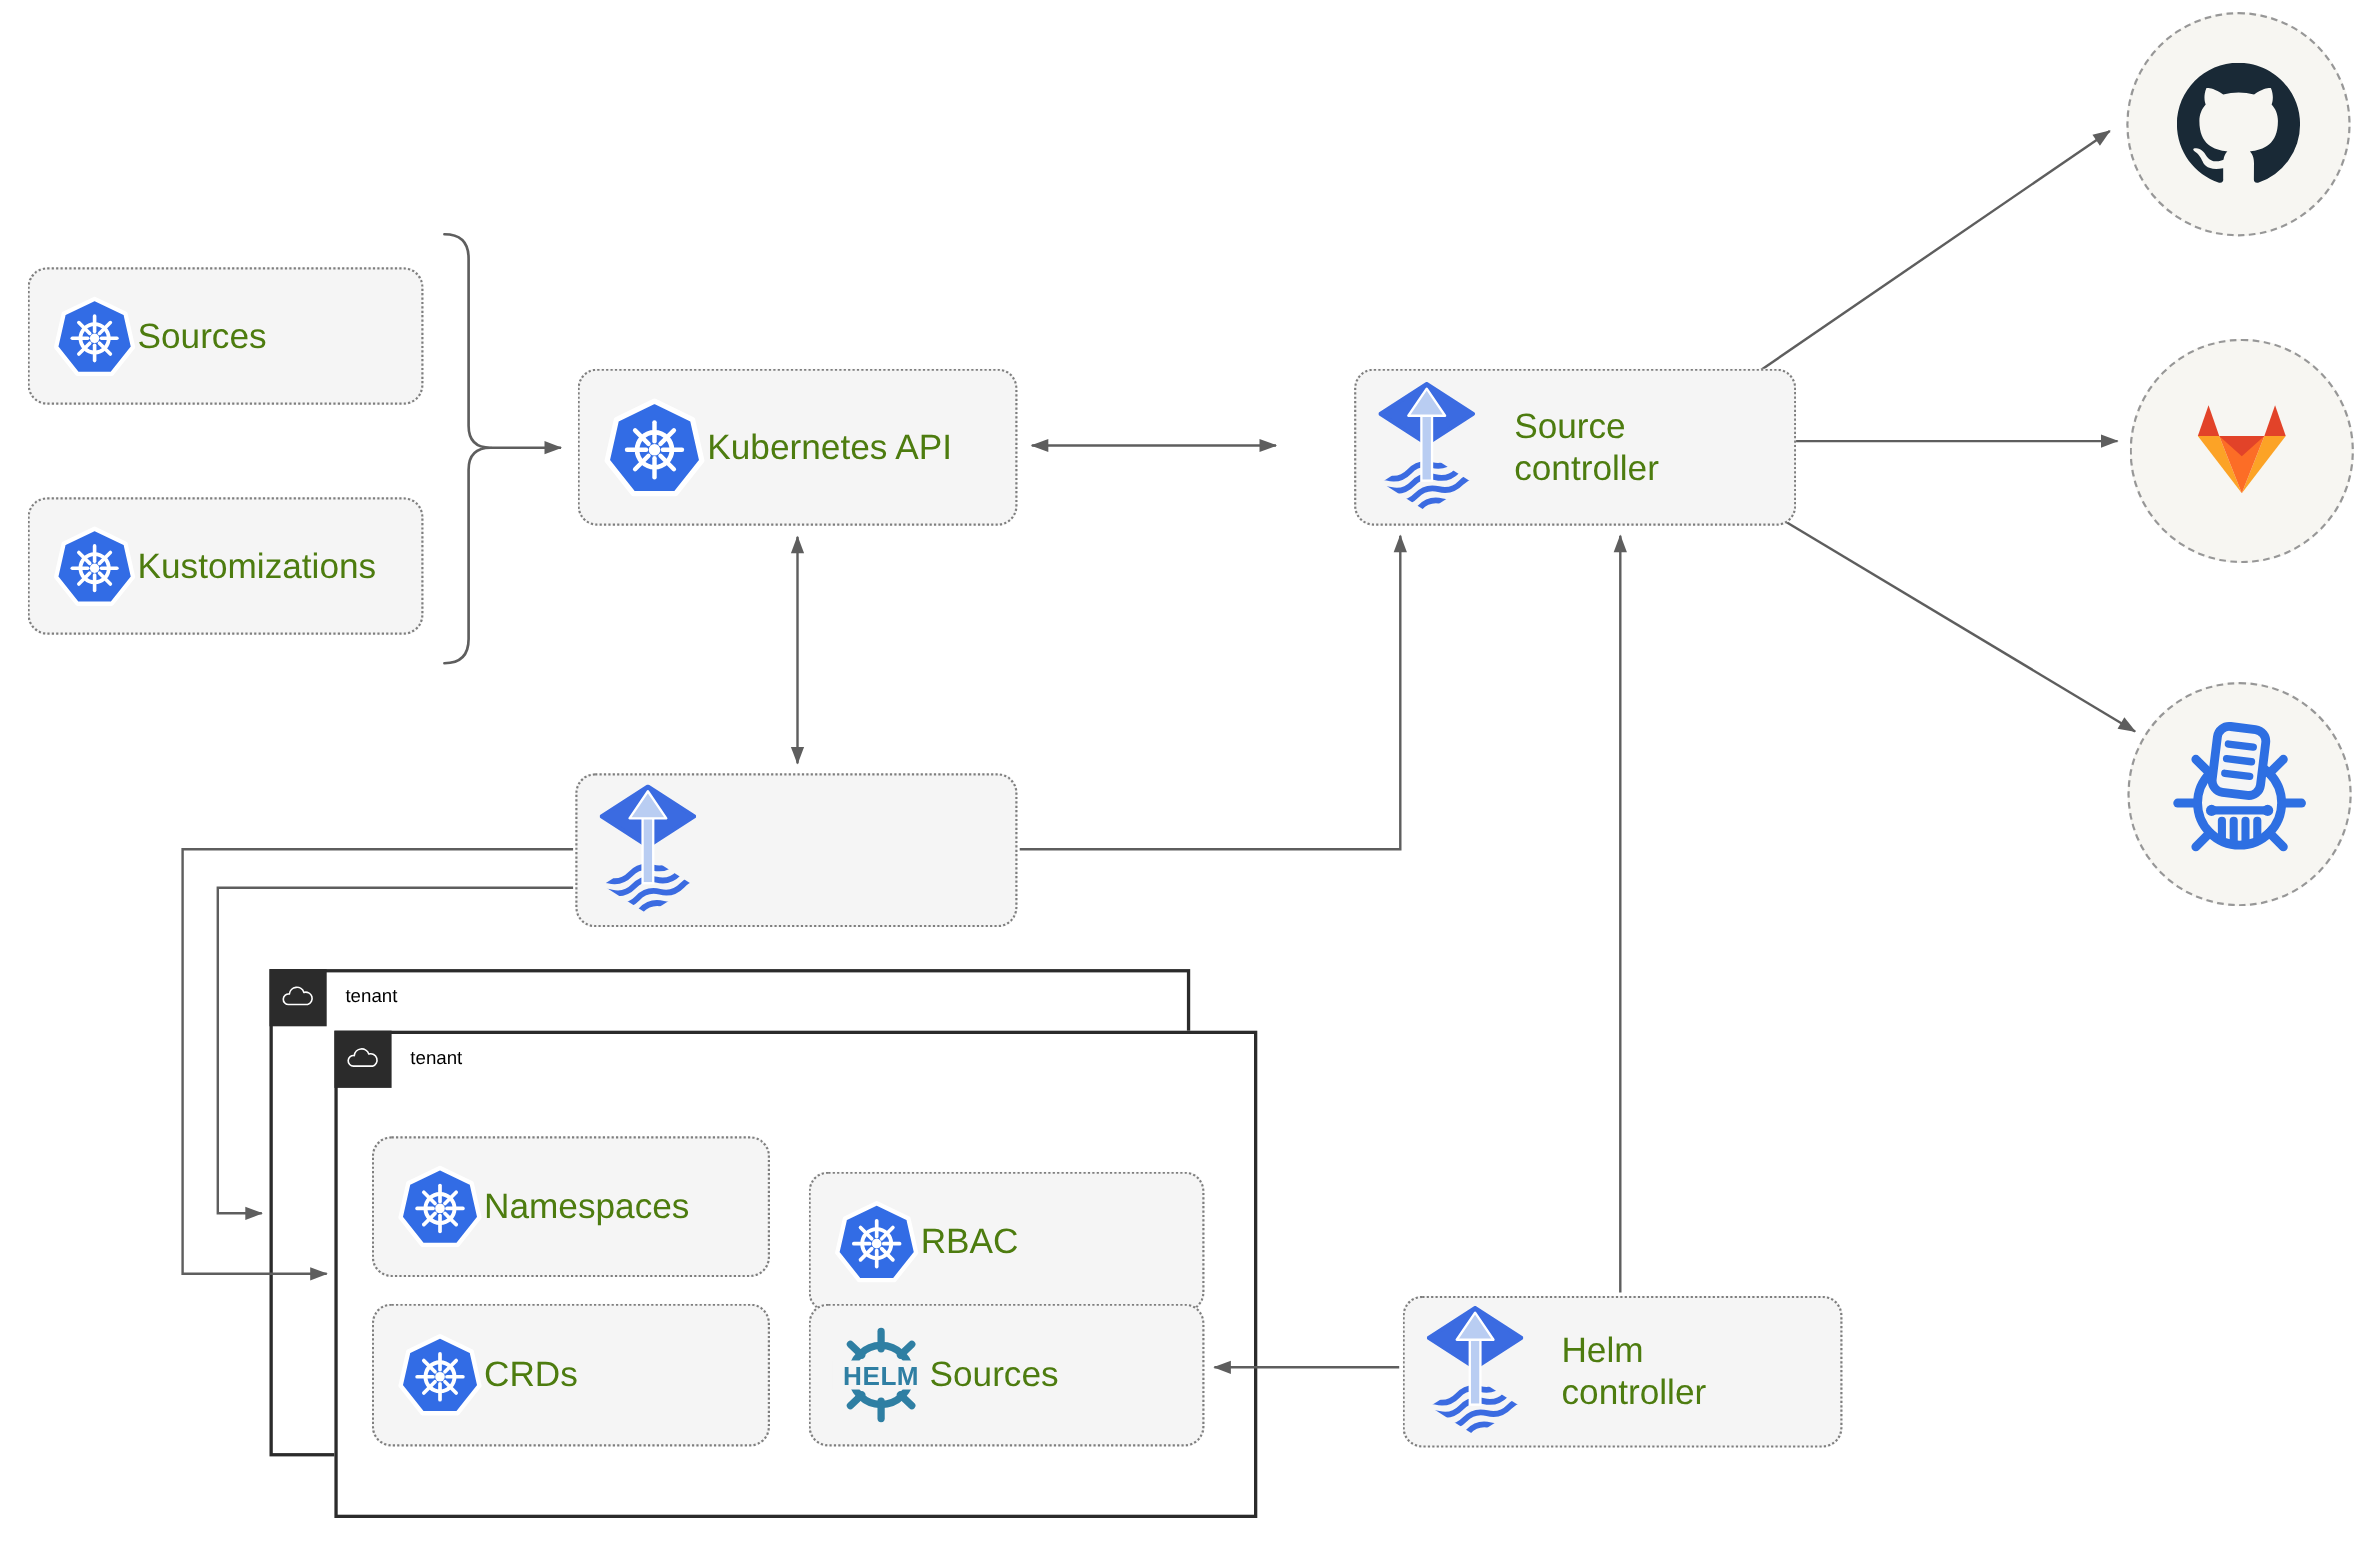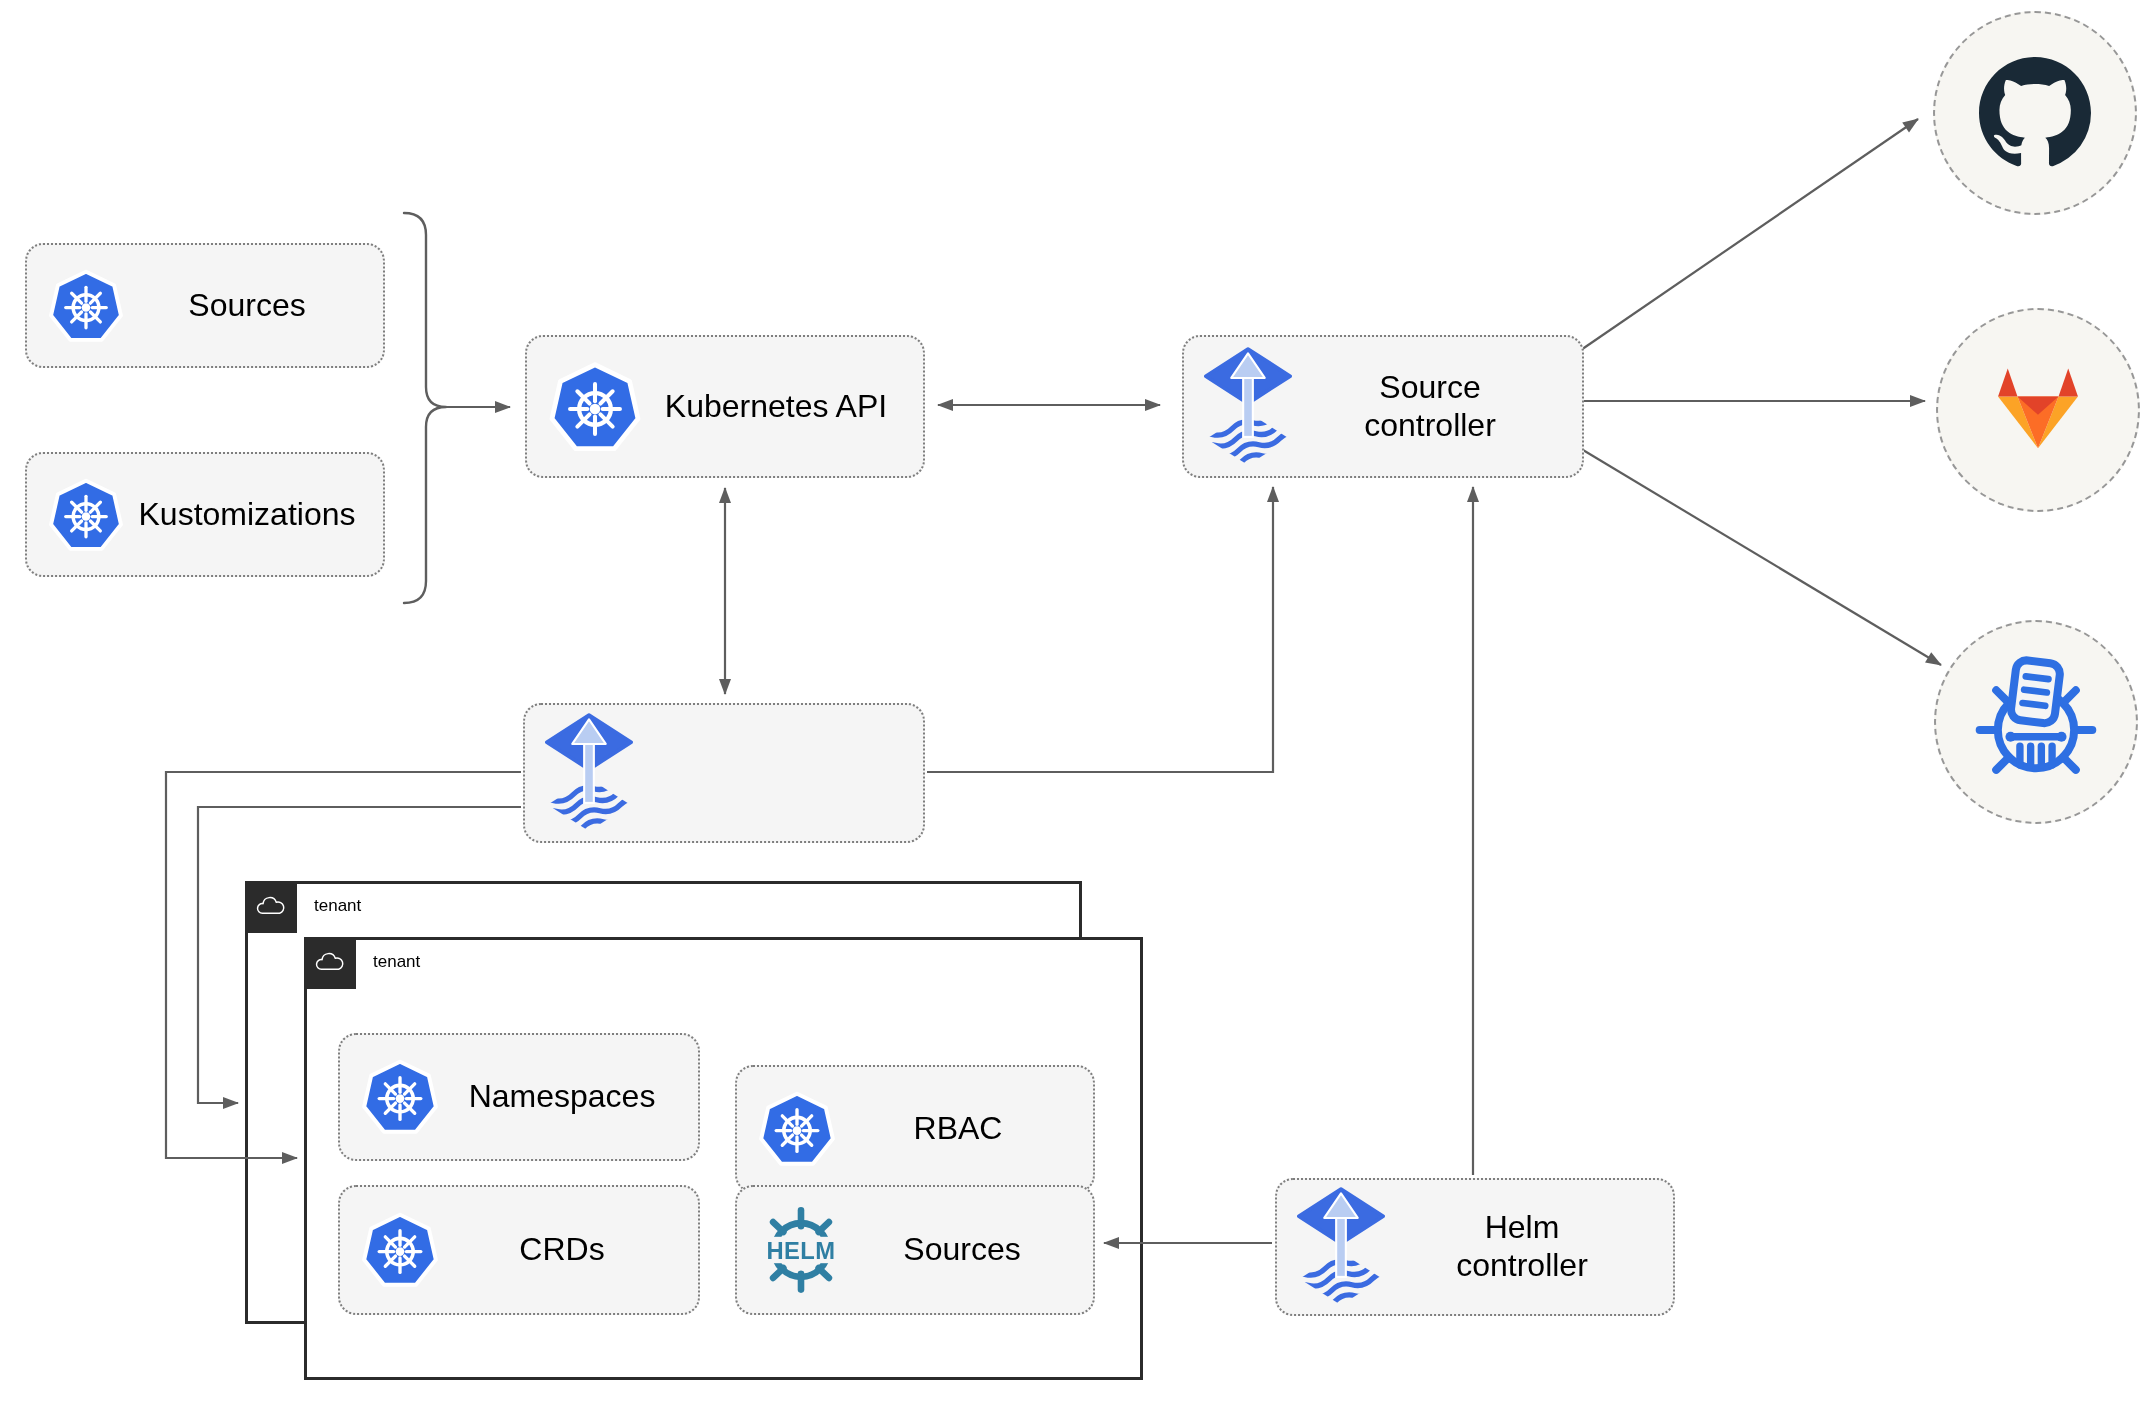--- a/index.html
+++ b/index.html
@@ -3,21 +3,21 @@
 <meta charset="utf-8">
 <style>
   html,body{margin:0;padding:0;background:#ffffff;}
   .canvas{position:relative;width:2144px;height:1407px;background:#ffffff;overflow:hidden;
           font-family:"Liberation Sans",sans-serif;}
 
   
   .node{position:absolute;background:#f5f5f5;border:2px dotted #7e7e7e;border-radius:18px;
         box-sizing:border-box;display:flex;align-items:center;padding-left:20px;padding-right:14px;
         z-index:3;}
-  .node .nlabel{flex:1;text-align:center;font-size:32px;color:#000000;line-height:1.18;}
+  .node .nlabel{flex:1;font-size:32px;color:#4d7c0f;line-height:1.18;}
   .node .nlabel.wrap{max-width:205px;margin:0 auto;}
   .node .icon{flex:0 0 auto;}
 
   
   .tenant{position:absolute;background:#ffffff;border:3px solid #2b2b2b;box-sizing:border-box;z-index:1;}
   .tenant-badge{position:absolute;left:-3px;top:-3px;width:52px;height:52px;background:#2b2b2b;
         display:flex;align-items:center;justify-content:center;}
   .tenant-label{position:absolute;left:66px;top:12px;font-size:17px;color:#000;}
 
   
@@ -183,21 +183,21 @@
     <div class="nlabel">Kustomizations</div>
   </div>
 
   <div class="node" style="left:525px;top:335px;width:400px;height:143px">
     <svg class="icon" width="96" height="96">
         <use href="#sym-k8s"></use>
       </svg>
     <div class="nlabel">Kubernetes API</div>
   </div>
 
-  <div class="node" style="left:1182px;top:335px;width:402px;height:143px">
+  <div class="node" style="left:1231px;top:335px;width:402px;height:143px">
     <svg class="icon" width="88" height="120">
         <use href="#sym-flux"></use>
       </svg>
     <div class="nlabel wrap">Source controller</div>
   </div>
 
   <div class="node" style="left:523px;top:703px;width:402px;height:140px">
     <svg class="icon" width="88" height="120">
         <use href="#sym-flux"></use>
       </svg>

